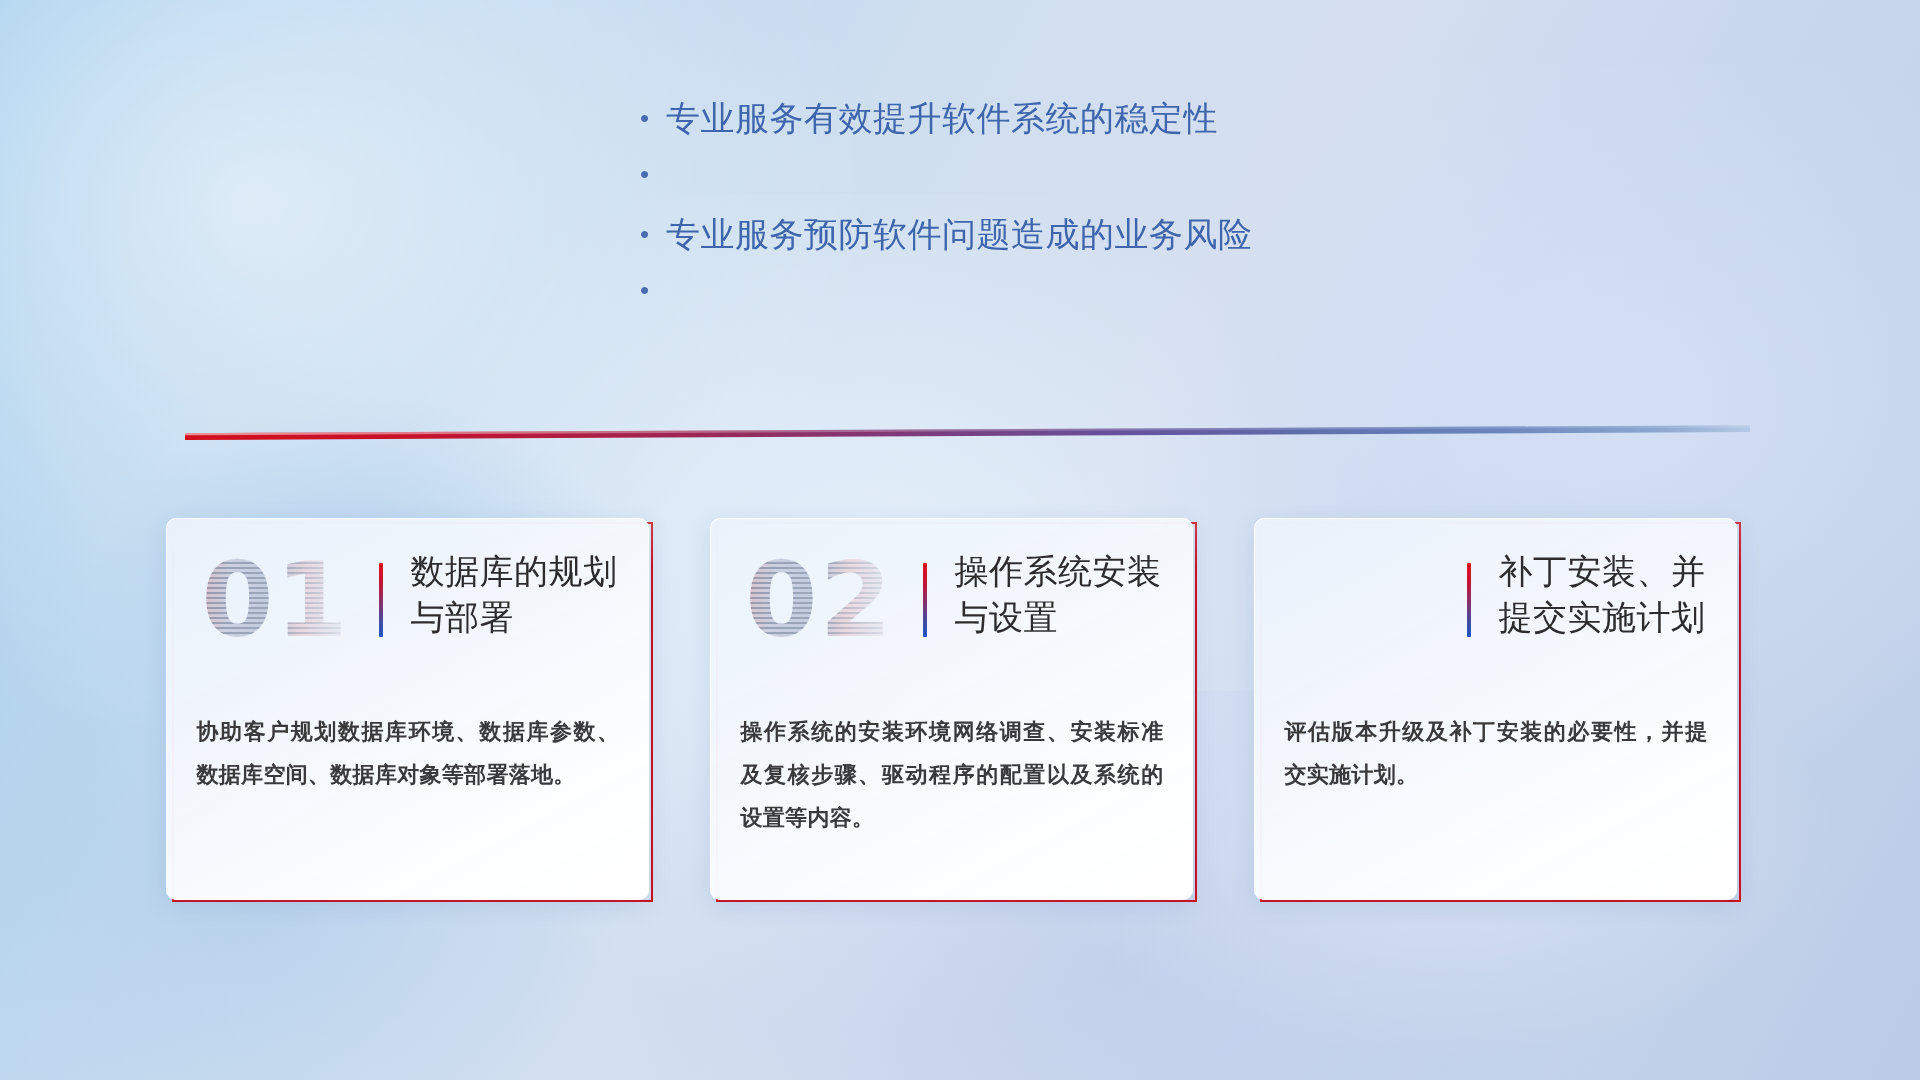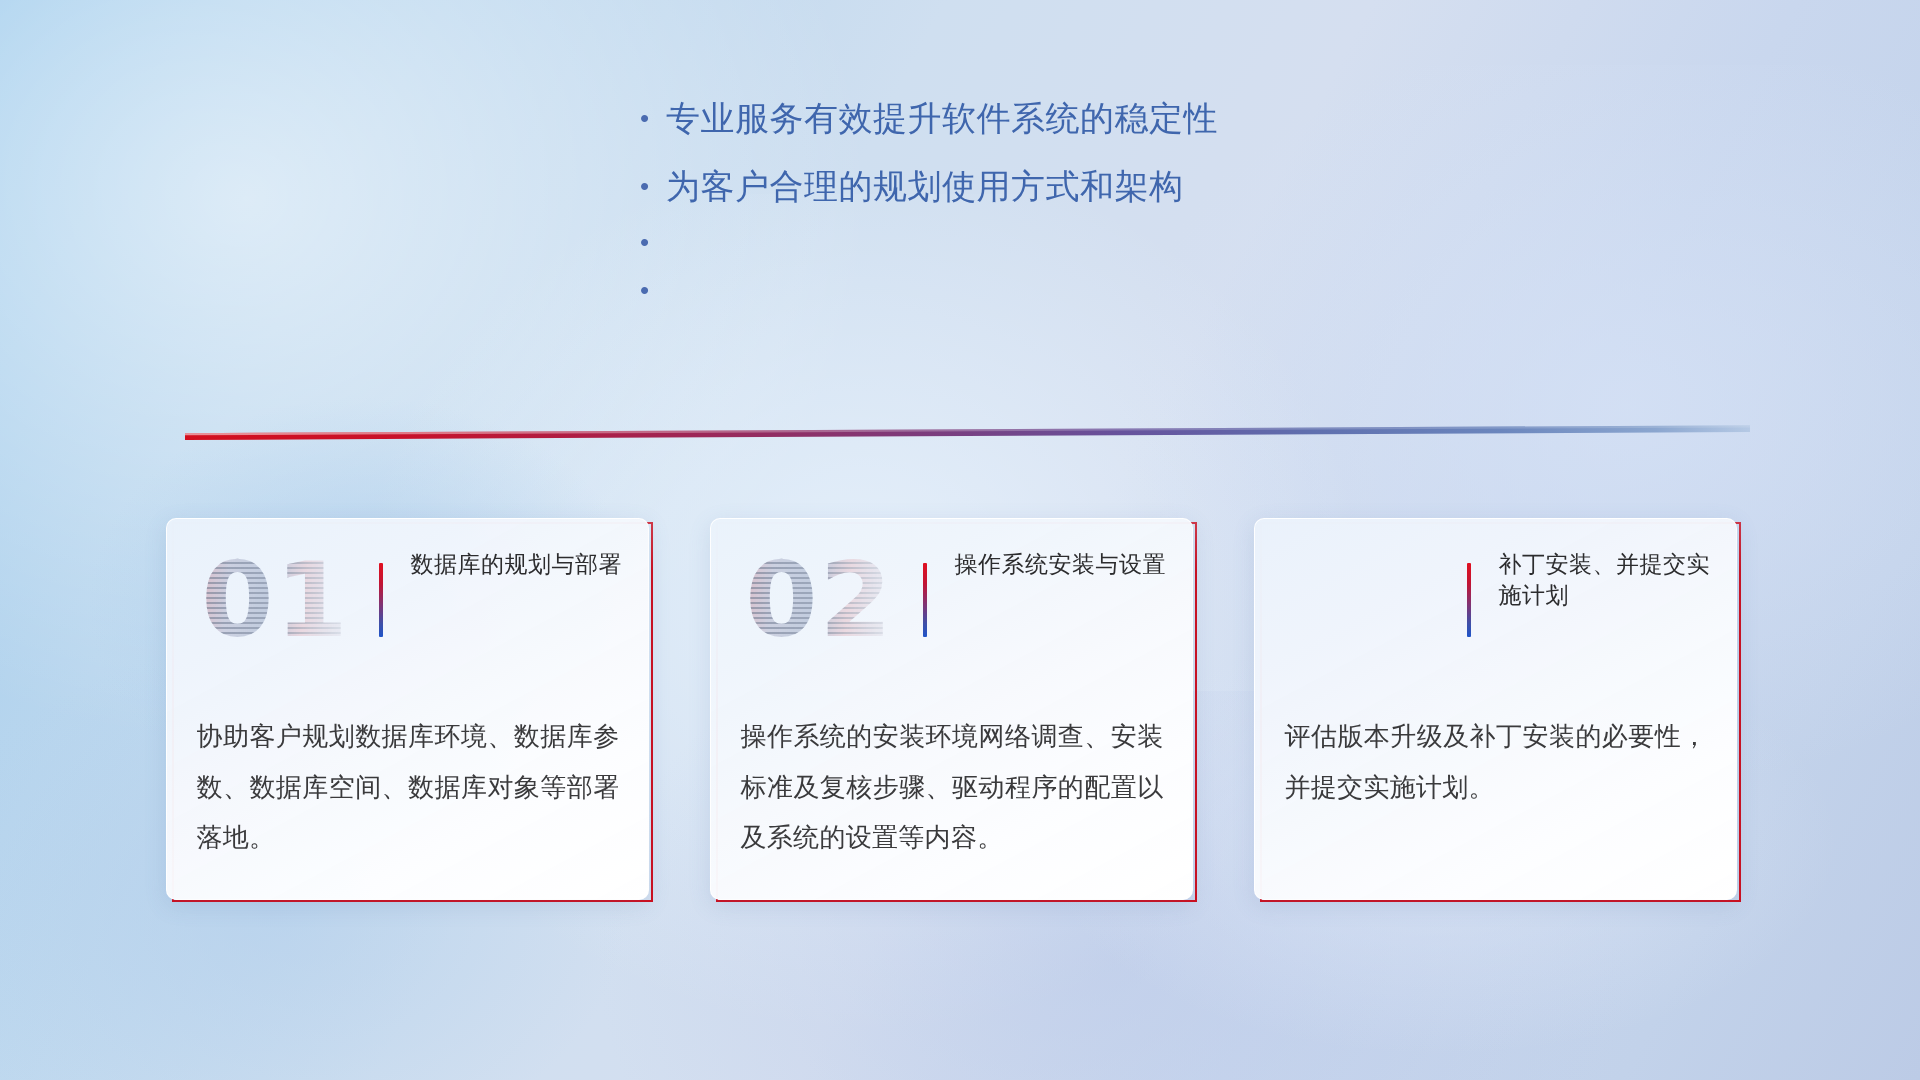--- a/index.html
+++ b/index.html
@@ -158,31 +158,32 @@
     user-select:none;
   }
   .head-bar{
     position:absolute;left:212px;top:44px;
     width:4px;height:74px;
     background:linear-gradient(180deg,#e01020 0%,#c21434 28%,#7c3577 58%,#3e4fa8 82%,#1f54c9 100%);
     border-radius:1px;
   }
   .card-title{
     position:absolute;left:244px;top:30px;right:18px;
-    font-size:23px;line-height:1.34;
+    font-size:34px;line-height:1.34;
     color:#2c2c2e;
     letter-spacing:.5px;
     font-weight:400;
   }
   .card-body{
     position:absolute;left:30px;right:28px;top:192px;
-    font-size:26px;line-height:1.95;
+    font-size:22px;line-height:1.95;
     color:#3a3a3c;
     letter-spacing:.3px;
     text-align:justify;
+    font-weight:bold;
   }
 </style>
 </head>
 <body>
 
 <div id="bg">
   <div class="base"></div>
   <div class="g1"></div>
   <div class="g2"></div>
   <div class="g3"></div>
@@ -194,25 +195,25 @@
 
 <div class="bullets">
 
   <div class="bullet-row">
     <span class="bullet-dot">•</span>
     <span class="bullet-text">专业服务有效提升软件系统的稳定性</span>
   </div>
 
   <div class="bullet-row">
     <span class="bullet-dot">•</span>
-    <span class="bullet-text">为客户合理的规划使用方式和架构</span>
-  </div>
-
-  <div class="bullet-row">
-    <span class="bullet-dot">•</span>
+  </div>
+
+  <div class="bullet-row">
+    <span class="bullet-dot">•</span>
+    <span class="bullet-text">专业服务预防软件问题造成的业务风险</span>
   </div>
 
   <div class="bullet-row">
     <span class="bullet-dot">•</span>
   </div>
 
 </div>
 
 <div class="divider-wrap">
   <div class="tri"></div>

